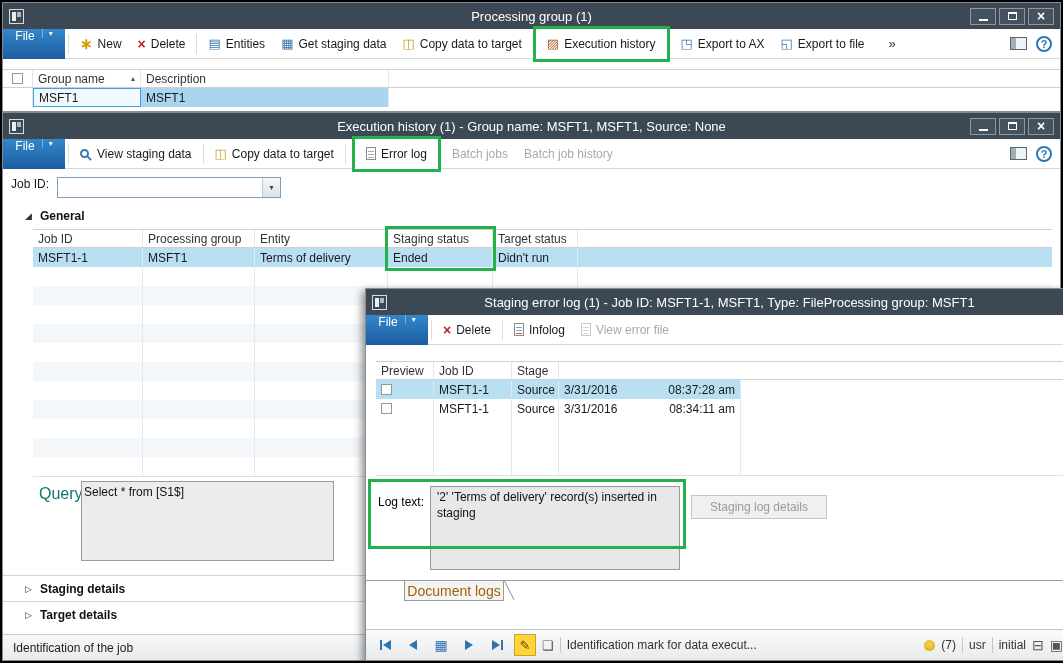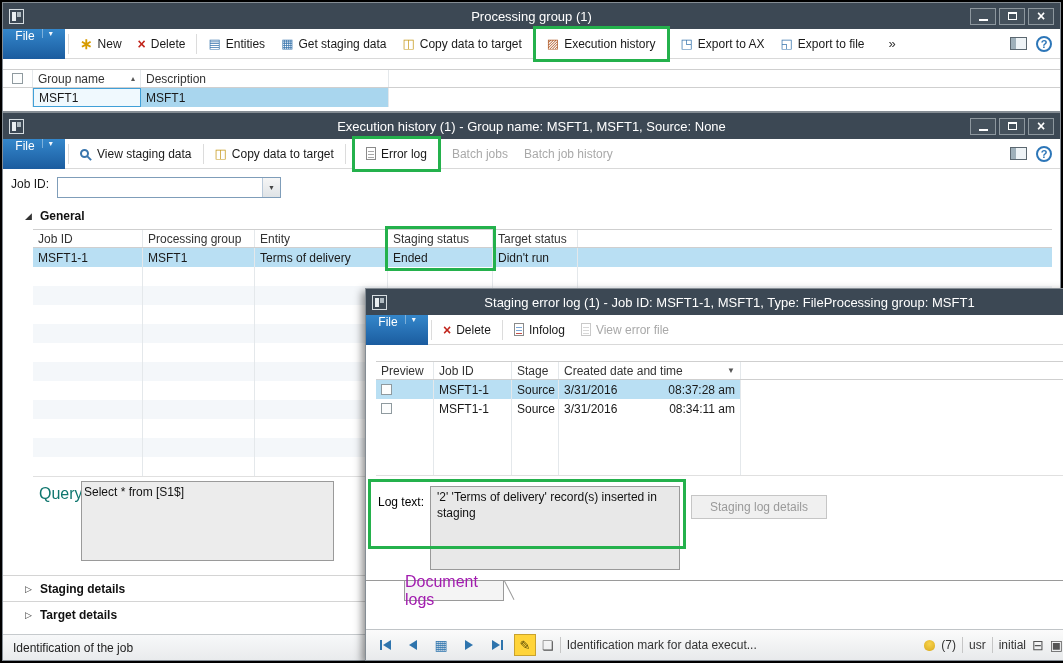--- a/index.html
+++ b/index.html
@@ -95,21 +95,21 @@
   .query-label{position:absolute;left:36px;top:372px;font-size:16px;color:#0f766e}
   .query-box{position:absolute;left:78px;top:368px;width:253px;height:80px;background:#ececec;border:1px solid #9a9a9a;font-size:12px;padding:3px 2px;color:#111;white-space:pre-wrap}
   .statusbar{position:absolute;left:0;right:0;bottom:0;height:26px;background:linear-gradient(#f7f8f9,#e9ebed);border-top:1px solid #c6cacd;display:flex;align-items:center;padding:0 10px;font-size:12px;color:#222}
 
   
   .log-label{position:absolute;left:12px;top:206px;font-size:12px;color:#000000}
   .log-box{position:absolute;left:64px;top:197px;width:250px;height:84px;background:#e8e8e8;border:1px solid #999;font-size:12px;padding:3px 6px;color:#111;line-height:1.3}
   .gbox-log{left:2px;top:190px;width:318px;height:70px}
   .btn-disabled{position:absolute;left:325px;top:206px;width:136px;height:24px;background:#f0f0f0;border:1px solid #c6c6c6;color:#9a9a9a;font-size:12px;display:flex;align-items:center;justify-content:center}
   .tabline{position:absolute;left:0;right:0;top:291px;border-top:1px solid #9a9a9a}
-  .tab{position:absolute;left:38px;top:292px;width:100px;height:20px;background:#f4f4f4;border:1px solid #9a9a9a;border-top:none;display:flex;align-items:center;justify-content:center;font-size:16px;color:#a21caf}
+  .tab{position:absolute;left:38px;top:292px;width:100px;height:20px;background:#f4f4f4;border:1px solid #9a9a9a;border-top:none;display:flex;align-items:center;justify-content:center;font-size:14px;color:#a16207}
   .tab-slant{position:absolute;left:138px;top:292px;width:1px;height:21px;background:#9a9a9a;transform:rotate(-27deg);transform-origin:top center}
 
   .sbar3{position:absolute;left:0;right:0;bottom:0;height:31px;background:linear-gradient(#fbfbfb,#e8eaec);border-top:1px solid #c0c4c7;display:flex;align-items:center;gap:6px;padding:0 8px;font-size:12px;color:#333}
   .nav{width:22px;height:20px;display:flex;align-items:center;justify-content:center;gap:1px}
   .tri-l{width:0;height:0;border-top:5px solid transparent;border-bottom:5px solid transparent;border-right:8px solid #2e74ad}
   .tri-r{width:0;height:0;border-top:5px solid transparent;border-bottom:5px solid transparent;border-left:8px solid #2e74ad}
   .bar{width:2px;height:10px;background:#2e74ad}
   .ic-grid{color:#2e74ad;font-size:14px}
   .edit-btn{width:22px;height:22px;background:#ffd43a;border:1px solid #c9a22d;display:flex;align-items:center;justify-content:center;font-size:13px;color:#594a05}
   .attach{font-size:13px;color:#555}
@@ -426,24 +426,20 @@
       <span class="panel-icon"></span>
       <span class="help-icon">?</span>
     </span>
   </div>
 
   <div class="grid grid3">
     <div class="g-head">
       <span class="gc d58">Preview</span>
       <span class="gc d78">Job ID</span>
       <span class="gc d47">Stage</span>
-      <span class="gc d182 hd-between">
-          <span>Created date and time</span>
-          <span class="sort">▼</span>
-        </span>
       <span class="gc fill"></span>
     </div>
     <div class="g-row row-sel">
       <span class="gc d58">
           <span class="cb"></span>
         </span>
       <span class="gc d78">MSFT1-1</span>
       <span class="gc d47">Source</span>
       <span class="gc d182 datecell">
           <span>3/31/2016</span>

